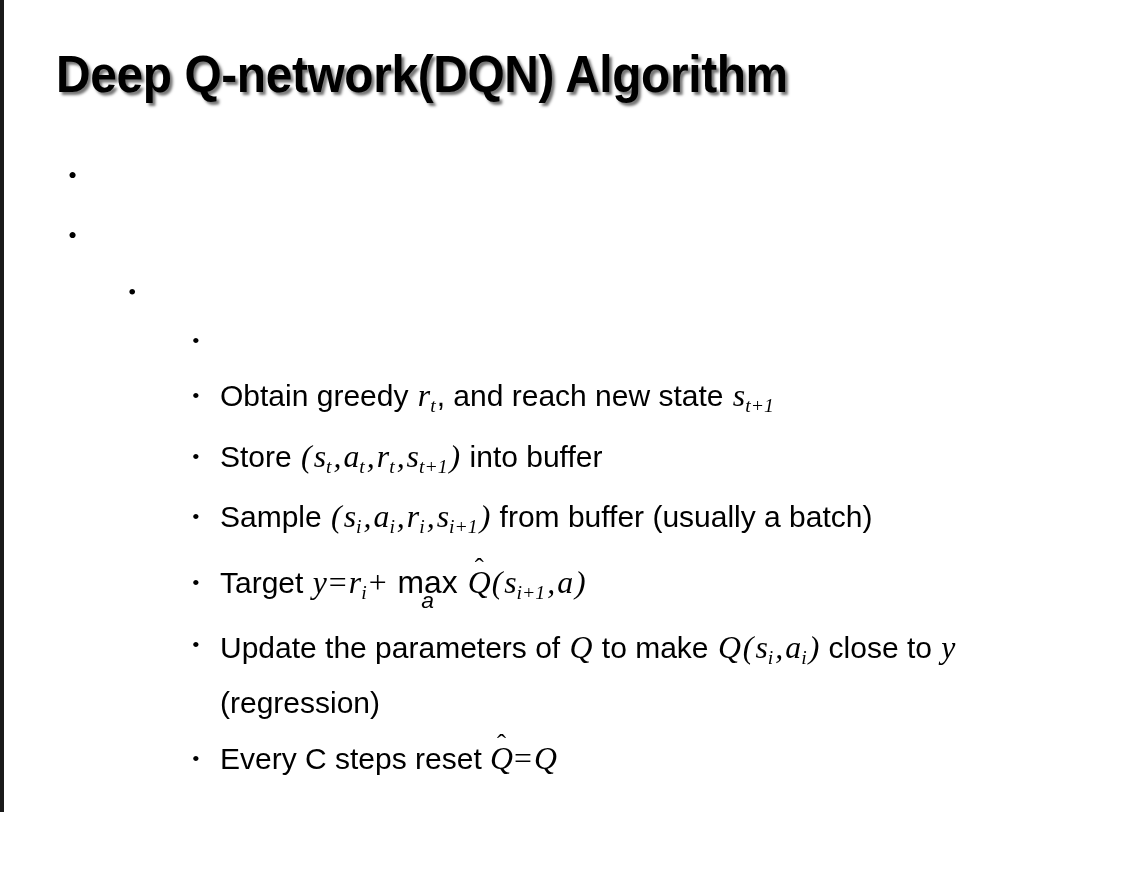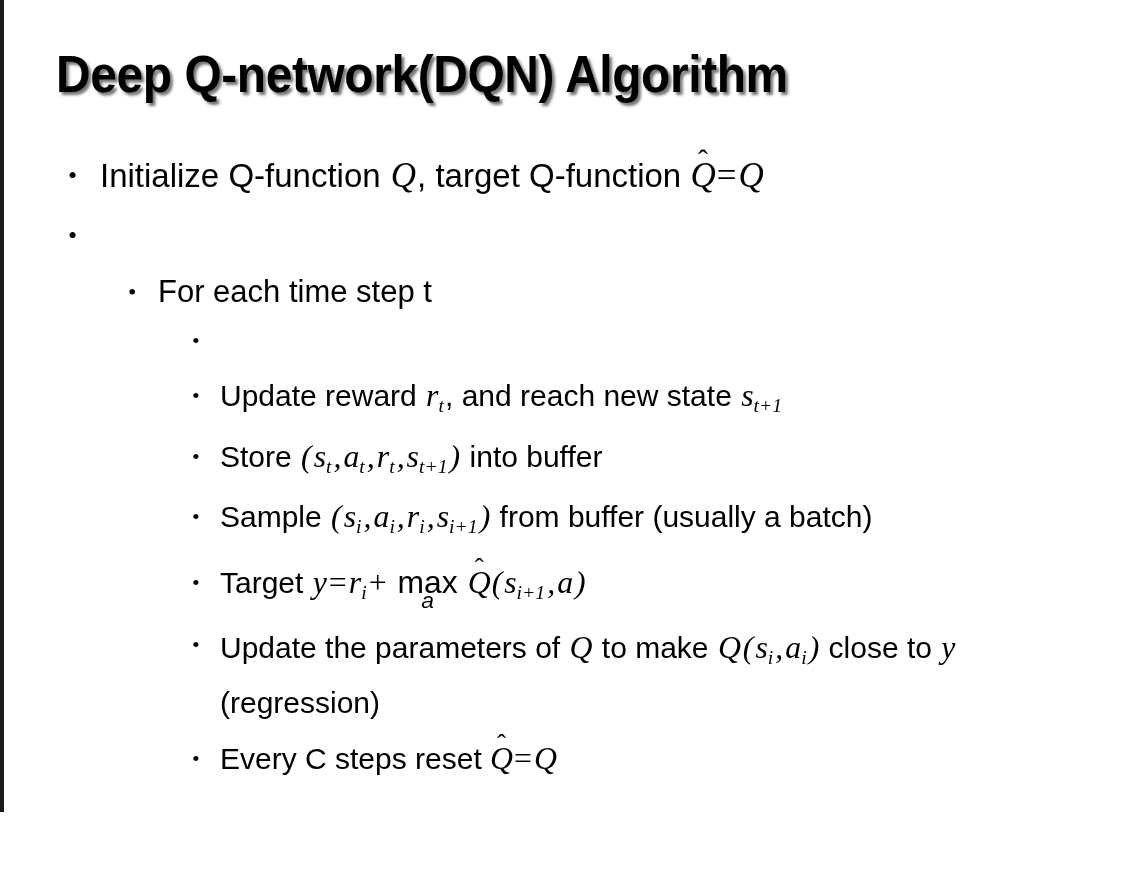--- a/index.html
+++ b/index.html
@@ -172,39 +172,37 @@
 <div id="slide">
 
   <div class="edge-rule-left"></div>
 
   <div class="slide-title">Deep Q-network(DQN) Algorithm</div>
 
   <div class="body-block">
 
     <div class="bullet-row lvl1">
       <span class="marker">•</span>
-      <span class="text"><span>Initialize Q-function </span><span class="mathi">Q</span><span>, target Q-function </span><span class="qhat"><span class="hat">̂</span><span>Q</span></span><span class="mathr">=</span><span class="mathi">Q</span></span>
     </div>
 
     <div class="bullet-row lvl1">
       <span class="marker">•</span>
     </div>
 
     <div class="bullet-row lvl2">
       <span class="marker">•</span>
-      <span class="text">For each time step t</span>
     </div>
 
     <div class="bullet-row lvl3 tall">
       <span class="marker">•</span>
     </div>
 
     <div class="bullet-row lvl3">
       <span class="marker">•</span>
-      <span class="text"><span>Update reward </span><span class="mathi"><span>r</span><sub>t</sub></span><span>, and reach new state </span><span class="mathi"><span>s</span><sub>t+1</sub></span></span>
+      <span class="text"><span>Obtain greedy </span><span class="mathi"><span>r</span><sub>t</sub></span><span>, and reach new state </span><span class="mathi"><span>s</span><sub>t+1</sub></span></span>
     </div>
 
     <div class="bullet-row lvl3">
       <span class="marker">•</span>
       <span class="text"><span>Store </span><span class="mathi">(</span><span class="mathi"><span>s</span><sub>t</sub></span><span class="mathi">,</span><span class="mathi"><span>a</span><sub>t</sub></span><span class="mathi">,</span><span class="mathi"><span>r</span><sub>t</sub></span><span class="mathi">,</span><span class="mathi"><span>s</span><sub>t+1</sub></span><span class="mathi">)</span><span> into buffer</span></span>
     </div>
 
     <div class="bullet-row lvl3">
       <span class="marker">•</span>
       <span class="text"><span>Sample </span><span class="mathi">(</span><span class="mathi"><span>s</span><sub>i</sub></span><span class="mathi">,</span><span class="mathi"><span>a</span><sub>i</sub></span><span class="mathi">,</span><span class="mathi"><span>r</span><sub>i</sub></span><span class="mathi">,</span><span class="mathi"><span>s</span><sub>i+1</sub></span><span class="mathi">)</span><span> from buffer (usually a batch)</span></span>

